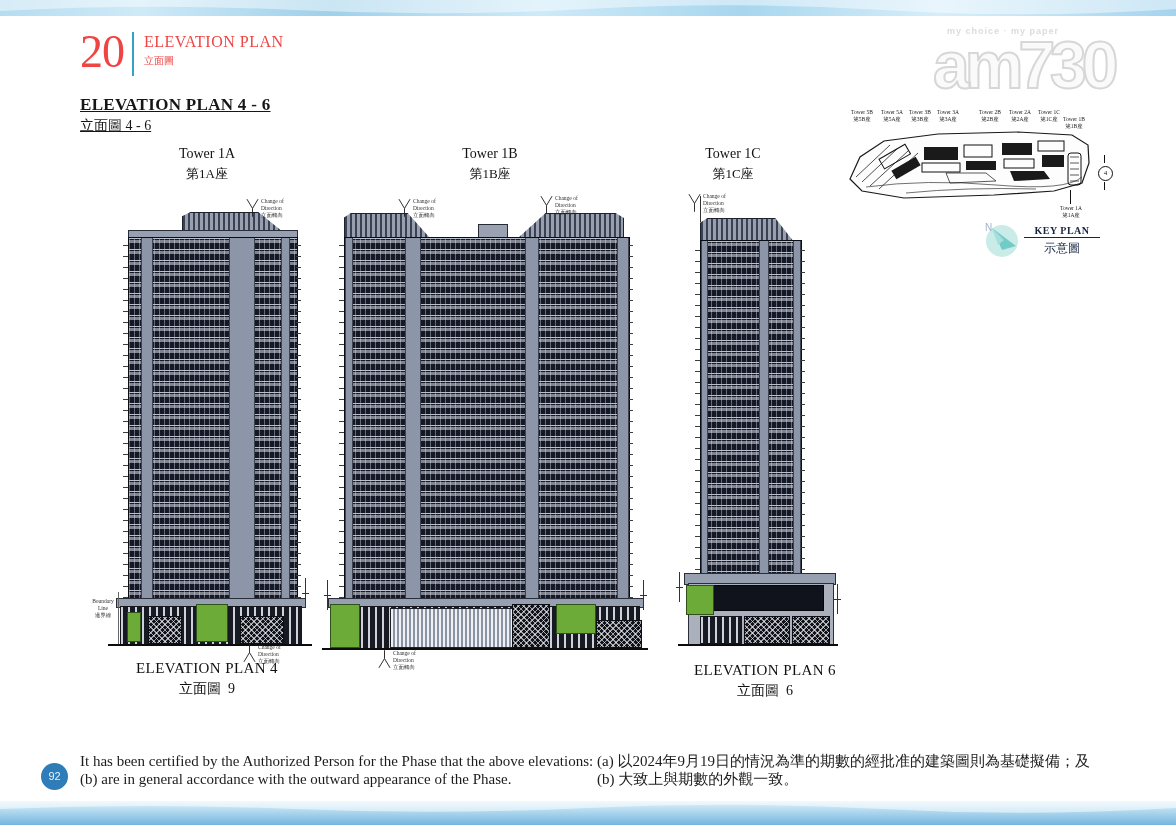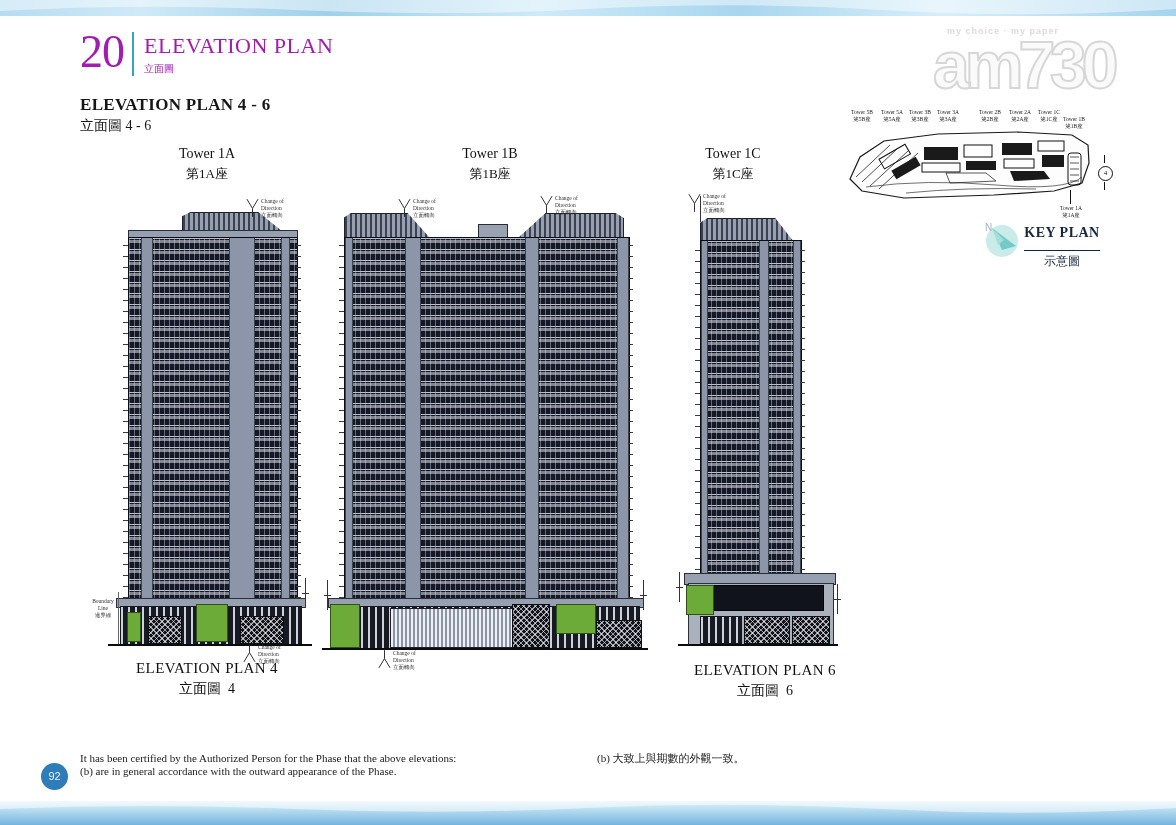--- a/index.html
+++ b/index.html
@@ -6,26 +6,26 @@
   .page{position:relative;width:1176px;height:825px;background:#ffffff;overflow:hidden;font-family:"Liberation Serif",serif;}
 
   
   .wave-top{position:absolute;left:0;top:0;width:1176px;height:16px;
     background:linear-gradient(95deg,#b5dcf0 0%,#cfeaf7 12%,#9fd0ea 28%,#cdeaf8 46%,#a8d6ee 63%,#d6eefa 80%,#a5d4ee 100%);}
   .wave-bottom{position:absolute;left:0;top:801px;width:1176px;height:24px;
     background:linear-gradient(to bottom,#e3f2fb 0%,#aed7ee 45%,#74b5de 100%);}
   .wave-top svg,.wave-bottom svg{display:block;}
 
   
-  .hdr{position:absolute;left:80px;top:30px;display:flex;align-items:flex-start;color:#a21caf;}
+  .hdr{position:absolute;left:80px;top:30px;display:flex;align-items:flex-start;color:#ef4444;}
   .hdr-num{font-size:46px;line-height:0.95;letter-spacing:-1px;}
   .hdr-bar{width:2px;height:44px;background:#35a3c8;margin:2px 10px 0 8px;}
-  .hdr-en{font-size:22px;letter-spacing:0.5px;padding-top:3px;}
+  .hdr-en{font-size:16px;letter-spacing:0.5px;padding-top:3px;}
   .hdr-zh{font-size:10px;margin-top:3px;}
-  .heading{position:absolute;left:80px;top:95px;color:#161616;}
+  .heading{position:absolute;left:80px;top:95px;color:#161616;text-decoration:underline;}
   .heading-en{font-size:17px;font-weight:bold;letter-spacing:0.3px;}
   .heading-zh{font-size:14px;margin-top:2px;}
 
   
   .wm{position:absolute;left:933px;top:26px;width:240px;color:#e4e4e4;font-family:"Liberation Sans",sans-serif;}
   .wm-tag{font-size:9px;font-weight:bold;letter-spacing:1px;color:#dcdcdc;margin-left:14px;}
   .wm-logo{font-size:66px;font-weight:bold;letter-spacing:-5px;line-height:0.9;color:#fafafa;
     -webkit-text-stroke:2px #d7d7d7;text-shadow:0 0 1px #cccccc;}
 
   
@@ -67,27 +67,27 @@
   .bnd{position:absolute;width:30px;text-align:center;font-size:5.5px;line-height:1.25;color:#333;}
   .bndline{position:absolute;width:1px;background:#666;}
 
   
   .kpl{position:absolute;width:32px;text-align:center;font-size:5.5px;line-height:1.25;color:#1c1c1c;}
   .kp-svg{position:absolute;left:846px;top:127px;}
   .kp-circle{position:absolute;left:1098px;top:166px;width:13px;height:13px;border:1px solid #111;border-radius:50%;
     font-size:7px;line-height:13px;text-align:center;color:#111;background:#fff;}
   .kp-tick{position:absolute;width:1px;height:8px;background:#111;}
   .kp-title{position:absolute;left:1024px;top:225px;width:76px;text-align:center;color:#17253f;}
-  .kp-title-en{font-size:14px;font-weight:bold;letter-spacing:0.5px;border-bottom:1.5px solid #17253f;padding-bottom:9px;}
+  .kp-title-en{font-size:10px;font-weight:bold;letter-spacing:0.5px;border-bottom:1.5px solid #17253f;padding-bottom:1px;}
   .kp-title-zh{font-size:12px;margin-top:2px;}
   .compass{position:absolute;left:981px;top:219px;}
   svg text{font-family:"Liberation Sans",sans-serif;}
 
   
-  .cert{position:absolute;top:752px;color:#1c1c1c;font-size:11px;line-height:1.22;}
+  .cert{position:absolute;top:752px;color:#1c1c1c;font-size:15px;line-height:1.22;}
   .cert-en{left:80px;width:515px;}
   .cert-zh{left:597px;width:520px;}
   .badge{position:absolute;left:41px;top:763px;width:27px;height:27px;border-radius:50%;background:#2e7cb8;
     color:#eaf3fa;font-family:"Liberation Sans",sans-serif;font-size:11px;line-height:27px;text-align:center;}
 </style>
 </head>
 <body>
 
 <div class="page">
 
@@ -311,29 +311,30 @@
   </div>
   <div class="cod flip" style="left:378px;top:650px;">
     <svg viewBox="0 0 14 20">
         <path d="M1,1 L7,11 M13,1 L7,11 M7,11 L7,20" stroke="#222" stroke-width="1" fill="none"></path>
       </svg>
     <div class="cod-text"><span>Change of Direction</span><br><span>立面轉向</span></div>
   </div>
 
   <div class="caption" style="left:97px;top:660px;">
     <div class="caption-en">ELEVATION PLAN 4</div>
-    <div class="caption-zh">立面圖  4</div>
+    <div class="caption-zh">立面圖  9</div>
   </div>
   <div class="caption" style="left:655px;top:662px;">
     <div class="caption-en">ELEVATION PLAN 6</div>
     <div class="caption-zh">立面圖  6</div>
   </div>
 
   <div class="cert cert-en">
     <div>It has been certified by the Authorized Person for the Phase that the above elevations:</div>
     <div>(b) are in general accordance with the outward appearance of the Phase.</div>
   </div>
   <div class="cert cert-zh">
+    <div>(a) 以2024年9月19日的情況為準的期數的經批准的建築圖則為基礎擬備；及</div>
     <div>(b) 大致上與期數的外觀一致。</div>
   </div>
   <div class="badge">92</div>
 
 </div>
 
 </body></html>

